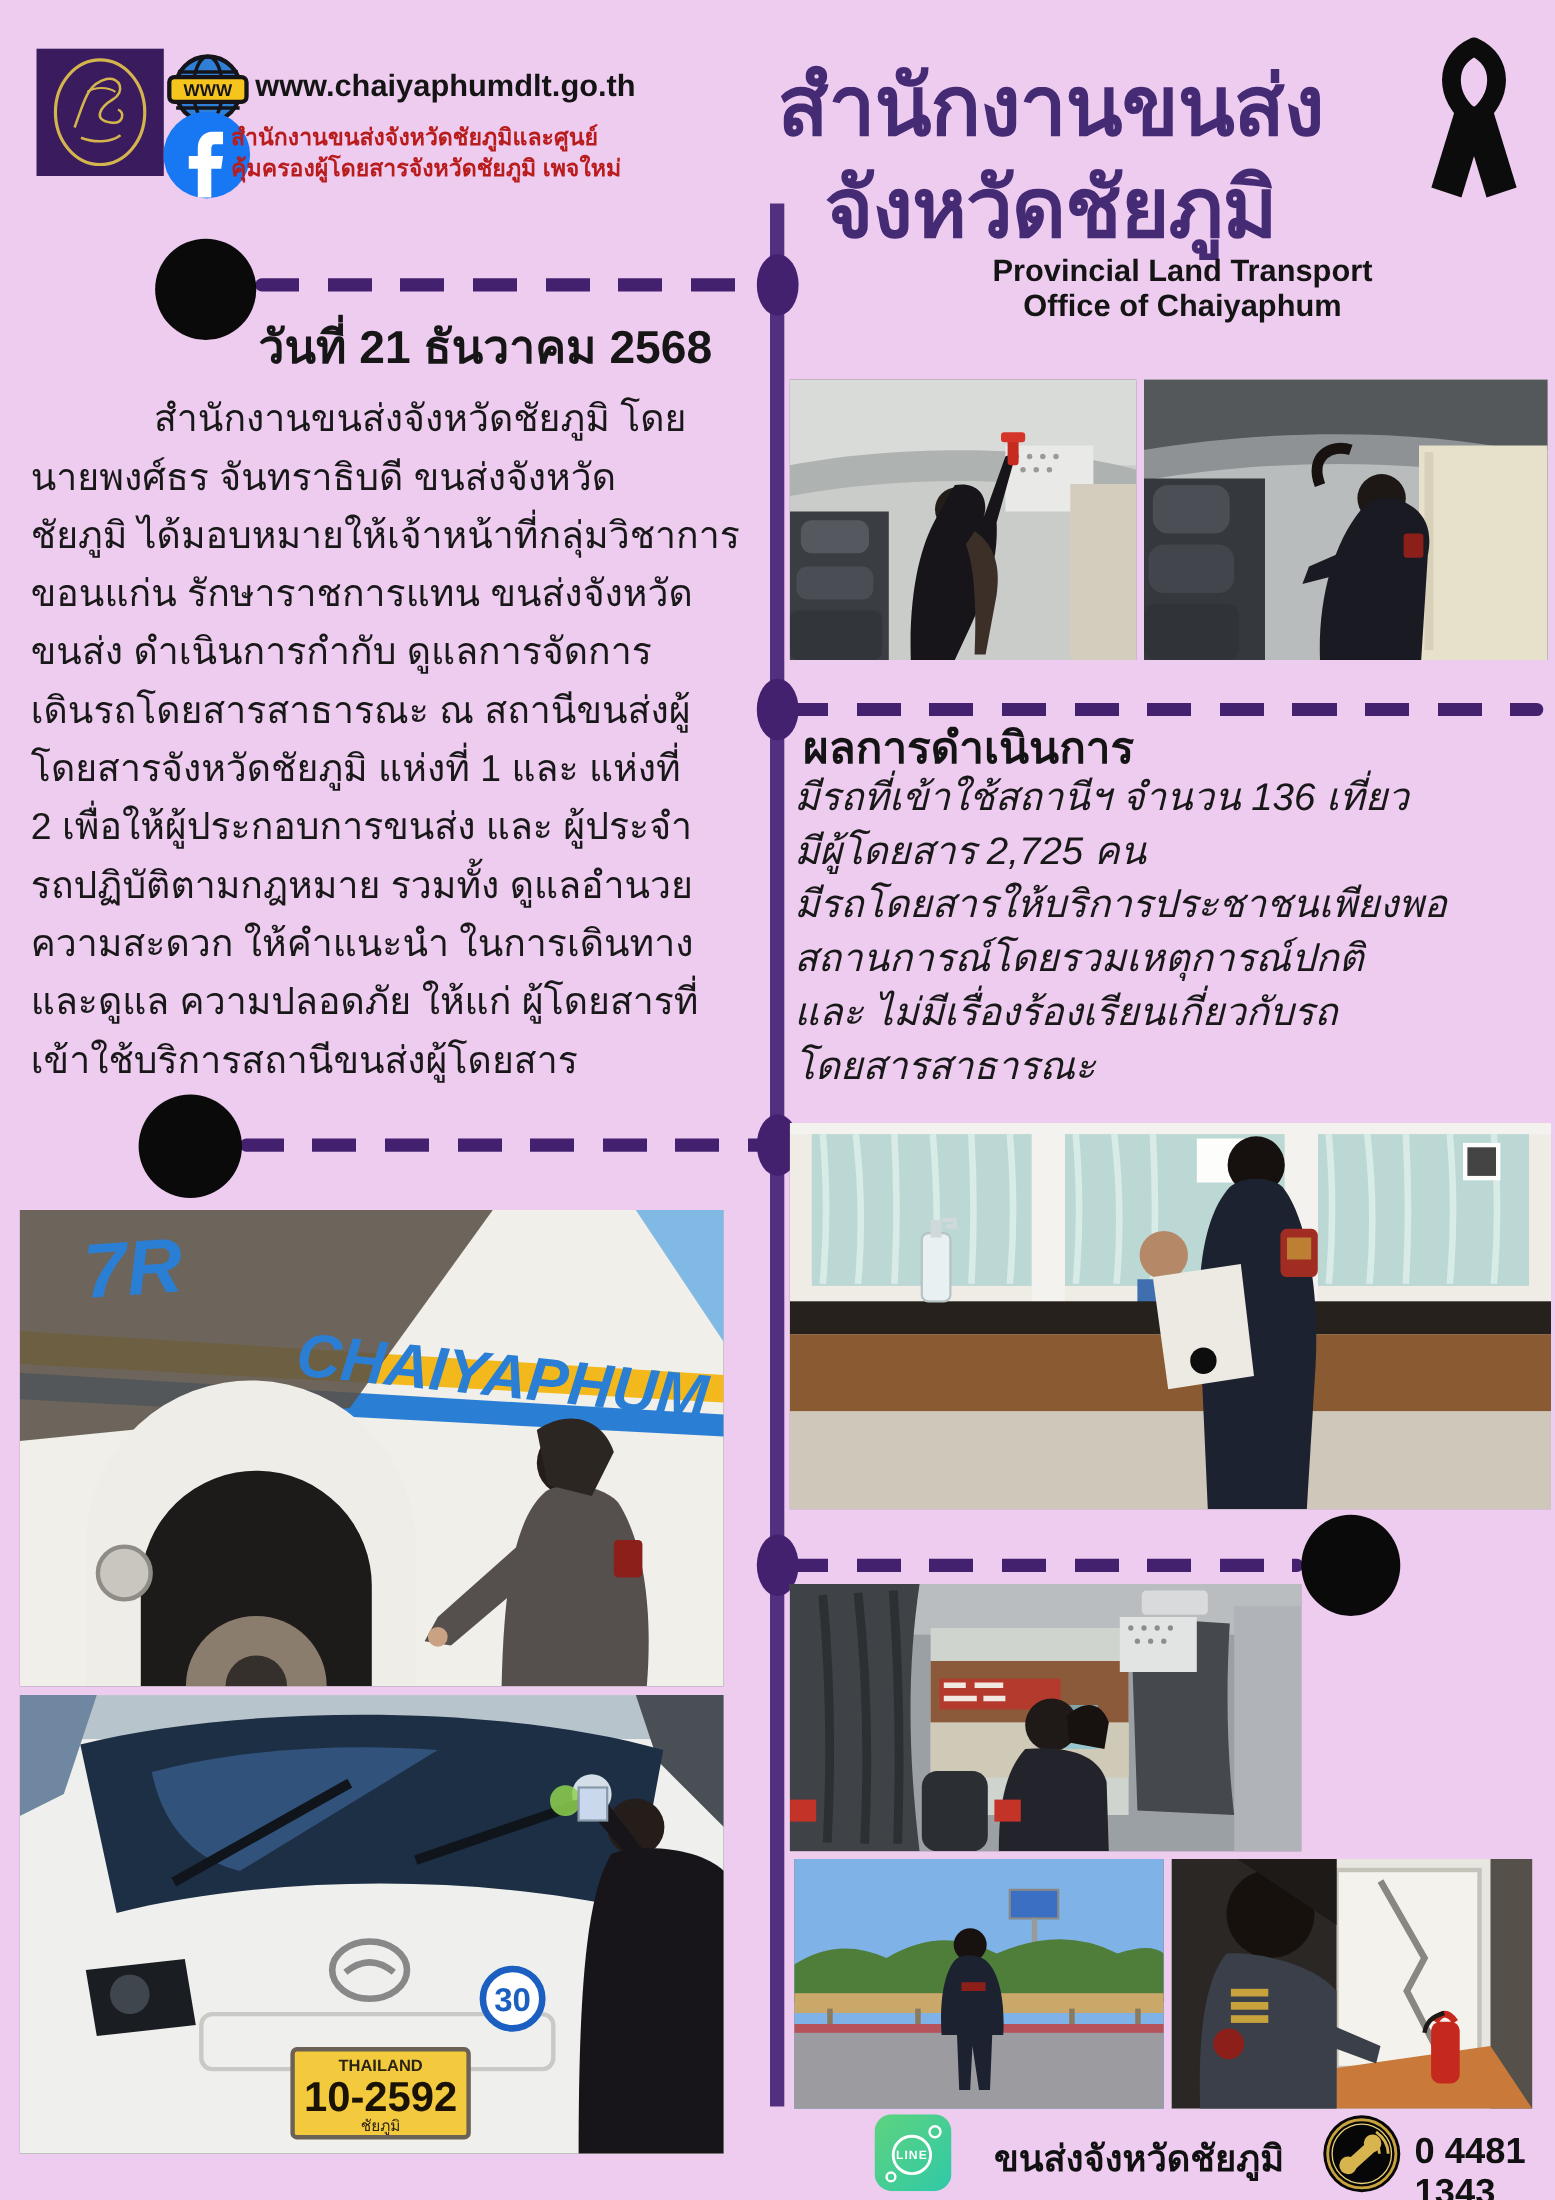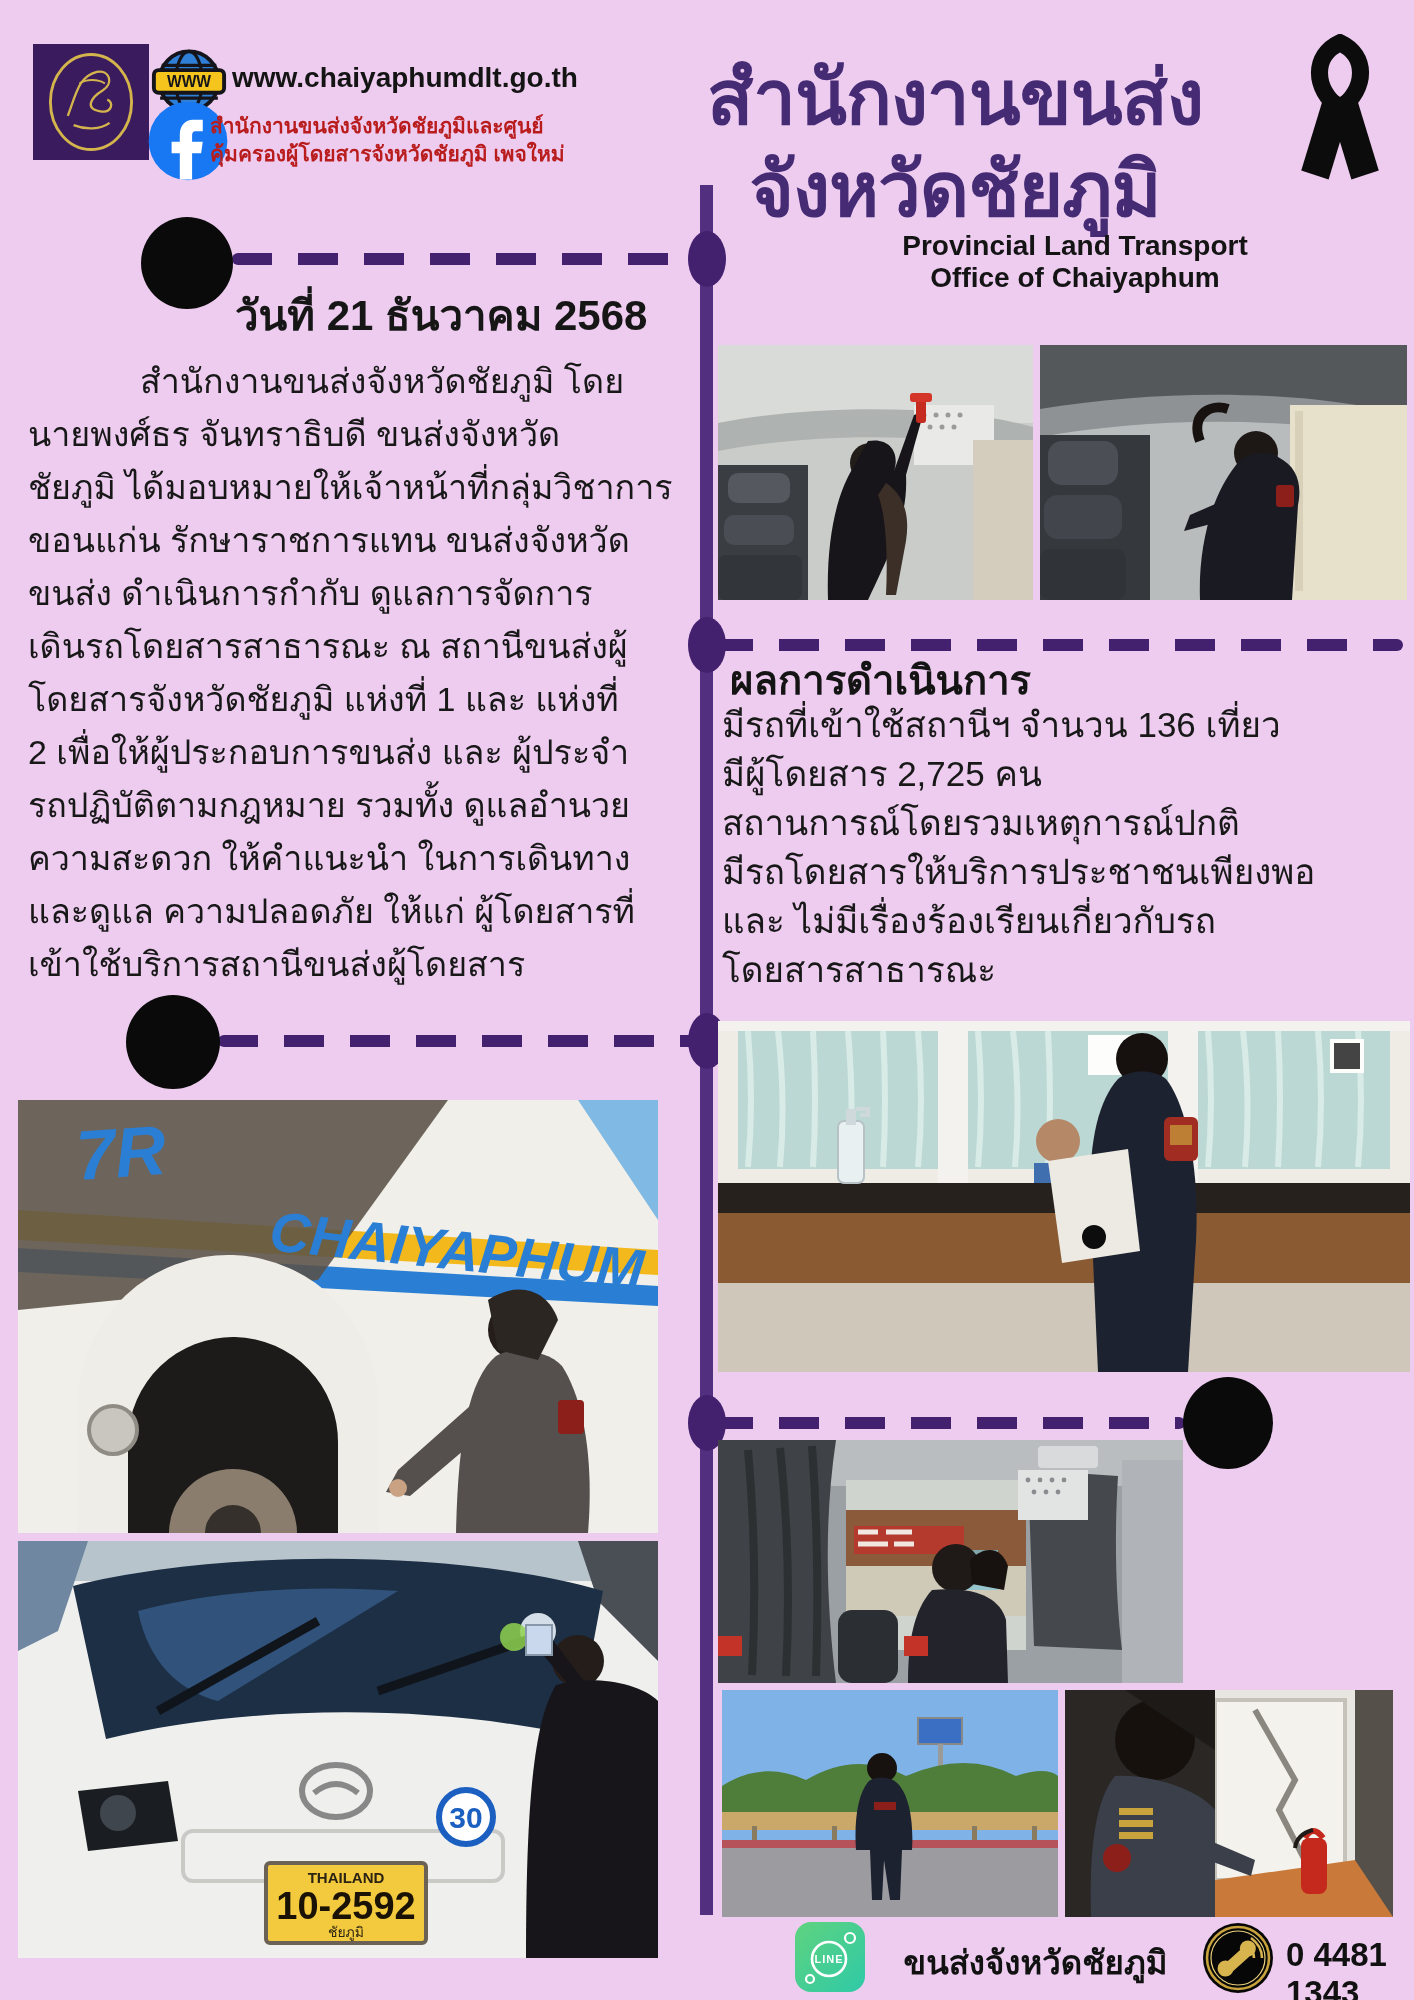--- a/index.html
+++ b/index.html
@@ -17,21 +17,21 @@
   .title{position:absolute;left:610px;top:52px;width:690px;text-align:center;color:#452a74;font-size:76px;font-weight:800;line-height:92px;letter-spacing:-1px;}
   .subtitle{position:absolute;left:790px;top:230px;width:570px;text-align:center;color:#141414;font-size:28px;font-weight:700;line-height:32px;}
   .website{position:absolute;left:232px;top:62px;color:#141414;font-size:28px;font-weight:700;}
   .fbcap{position:absolute;left:210px;top:112px;color:#b91c1c;font-size:21px;font-weight:700;line-height:28px;}
   .date{position:absolute;left:235px;top:282px;color:#161616;font-size:42px;font-weight:700;text-align:center;}
   .para{position:absolute;left:28px;top:355px;width:548px;color:#181818;font-size:34px;}
   .para .pline{line-height:53px;white-space:nowrap;}
   .para .pline.indent{padding-left:112px;}
   .results-head{position:absolute;left:730px;top:648px;color:#141414;font-size:40px;font-weight:800;text-align:center;}
   .results{position:absolute;left:722px;top:700px;width:692px;color:#181818;font-size:35px;}
-  .results .rline{line-height:49px;white-space:nowrap;}
+  .results .rline{line-height:49px;white-space:nowrap;font-style:italic;}
   .foot-label{position:absolute;left:888px;top:1936px;width:295px;text-align:center;color:#111;font-size:33px;font-weight:700;}
   .foot-phone{position:absolute;left:1286px;top:1936px;width:125px;color:#111;font-size:33px;font-weight:700;}
 </style>
 </head>
 <body>
 
 <div id="canvas">
 
   <div class="abs" style="left:33px;top:44px;width:116px;height:116px;">
     <svg viewBox="0 0 100 100" width="116" height="116">
@@ -111,22 +111,22 @@
     <div class="pline">รถปฏิบัติตามกฎหมาย รวมทั้ง ดูแลอำนวย</div>
     <div class="pline">ความสะดวก ให้คำแนะนำ ในการเดินทาง</div>
     <div class="pline">และดูแล ความปลอดภัย ให้แก่ ผู้โดยสารที่</div>
     <div class="pline">เข้าใช้บริการสถานีขนส่งผู้โดยสาร</div>
   </div>
 
   <div class="results-head">ผลการดำเนินการ</div>
   <div class="results">
     <div class="rline">มีรถที่เข้าใช้สถานีฯ จำนวน 136 เที่ยว</div>
     <div class="rline">มีผู้โดยสาร 2,725 คน</div>
+    <div class="rline">มีรถโดยสารให้บริการประชาชนเพียงพอ</div>
     <div class="rline">สถานการณ์โดยรวมเหตุการณ์ปกติ</div>
-    <div class="rline">มีรถโดยสารให้บริการประชาชนเพียงพอ</div>
     <div class="rline">และ ไม่มีเรื่องร้องเรียนเกี่ยวกับรถ</div>
     <div class="rline">โดยสารสาธารณะ</div>
   </div>
 
   <div class="photo" style="left:718px;top:345px;width:315px;height:255px;">
     <svg viewBox="0 0 315 255" preserveAspectRatio="none">
       <rect width="315" height="255" fill="#c9ccc9"></rect>
       <rect x="0" y="0" width="315" height="78" fill="#d9dbd8"></rect>
       <path d="M0,78 C90,60 230,58 315,82 L315,110 C220,86 95,88 0,106 Z" fill="#aeb2b0"></path>
       <rect x="196" y="60" width="80" height="60" fill="#e9e9e7"></rect>

